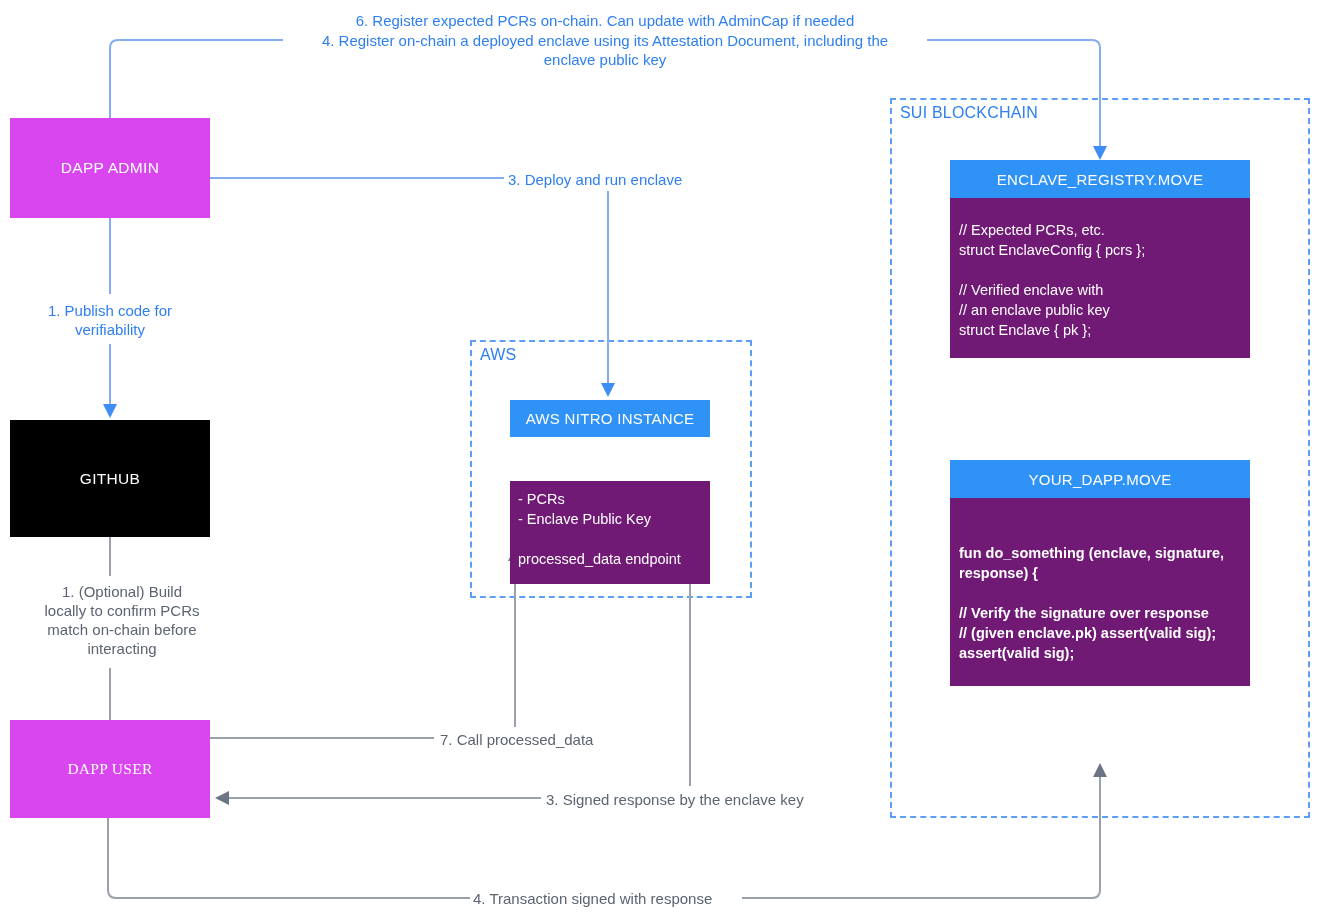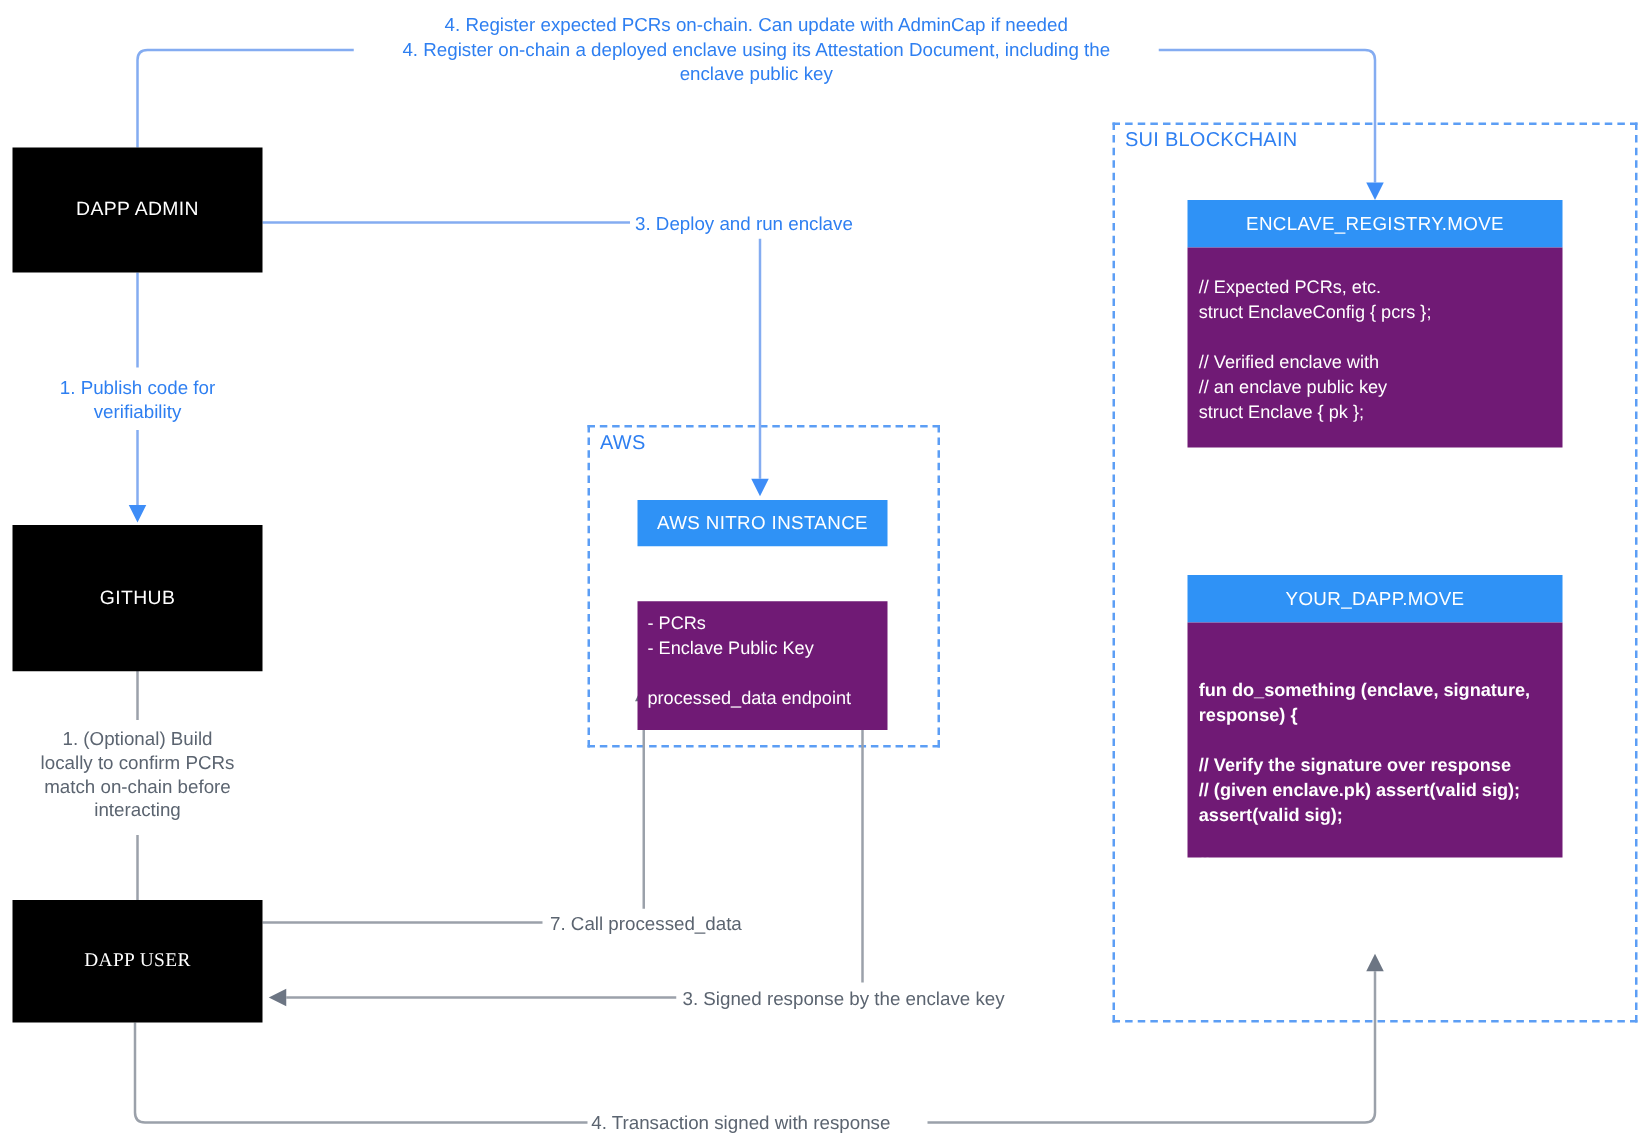--- a/index.html
+++ b/index.html
@@ -27,21 +27,21 @@
     font-size: 16px;
     letter-spacing: 0.2px;
   }
   .node {
     position: absolute;
     z-index: 3;
     display: flex;
     align-items: center;
     justify-content: center;
   }
-  .node-blue { background: #000000; }
+  .node-blue { background: #d946ef; }
   .node-black { background: #000000; }
   .node-title {
     color: #ffffff;
     font-size: 15.5px;
     letter-spacing: 0.3px;
     text-align: center;
   }
   .module {
     position: absolute;
     z-index: 3;
@@ -158,31 +158,31 @@
 
 // Verify the signature over response
 // (given enclave.pk) assert(valid sig);
 assert(valid sig);
 
 // User response
 ...
 }</div>
   </div>
 
-  <div class="edge-label blue center" style="left:255px; top:11px; width:700px;">4. Register expected PCRs on-chain. Can update with AdminCap if needed</div>
+  <div class="edge-label blue center" style="left:255px; top:11px; width:700px;">6. Register expected PCRs on-chain. Can update with AdminCap if needed</div>
 
   <div class="edge-label blue center" style="left:255px; top:31px; width:700px;">4. Register on-chain a deployed enclave using its Attestation Document, including the
 enclave public key</div>
 
   <div class="edge-label blue center" style="left:10px; top:301px; width:200px;">1. Publish code for
 verifiability</div>
 
   <div class="edge-label blue nowrap" style="left:508px; top:170px;">3. Deploy and run enclave</div>
 
-  <div class="edge-label gray center" style="left:0px; top:582px; width:220px;">1. (Optional) Build
+  <div class="edge-label gray center" style="left:12px; top:582px; width:220px;">1. (Optional) Build
 locally to confirm PCRs
 match on-chain before
 interacting</div>
 
   <div class="edge-label gray nowrap" style="left:440px; top:730px;">7. Call processed_data</div>
 
   <div class="edge-label gray nowrap" style="left:546px; top:790px;">3. Signed response by the enclave key</div>
 
   <div class="edge-label gray nowrap" style="left:473px; top:889px;">4. Transaction signed with response</div>
 

